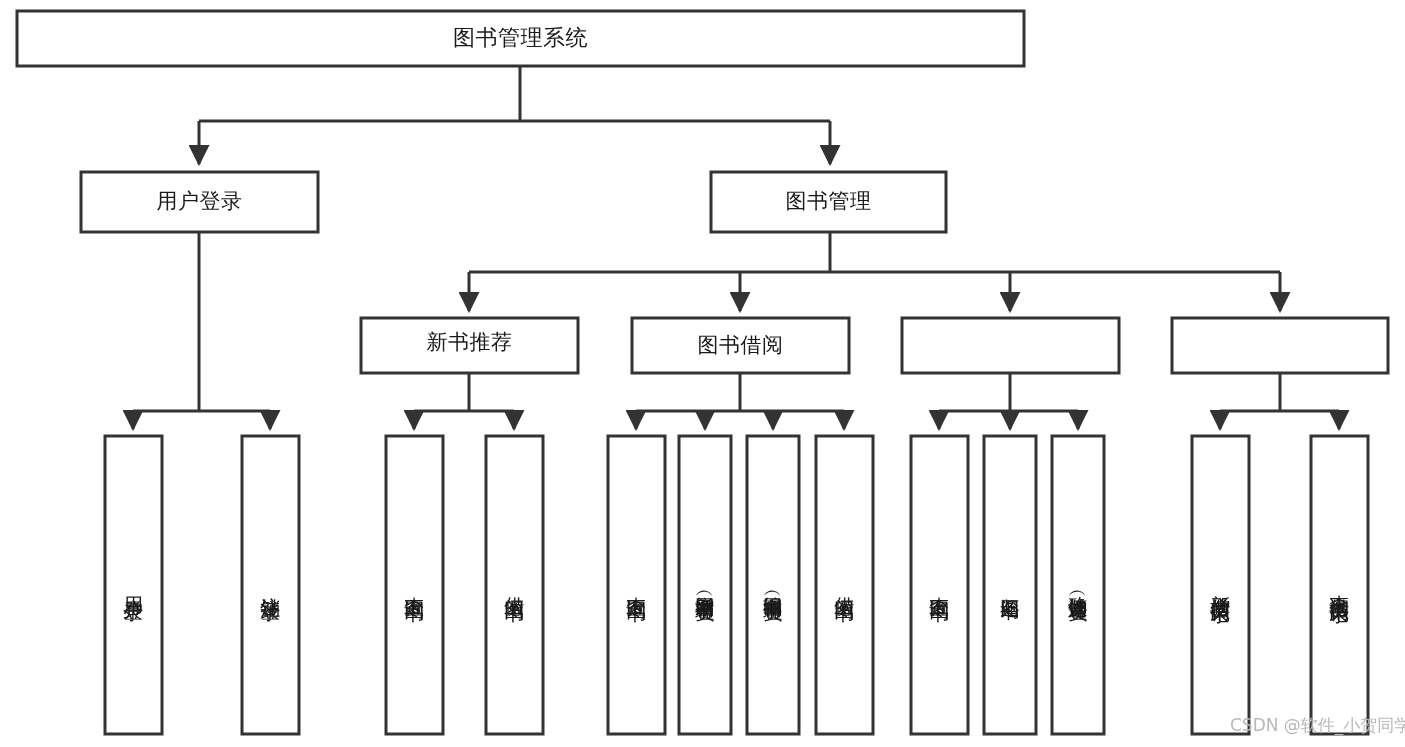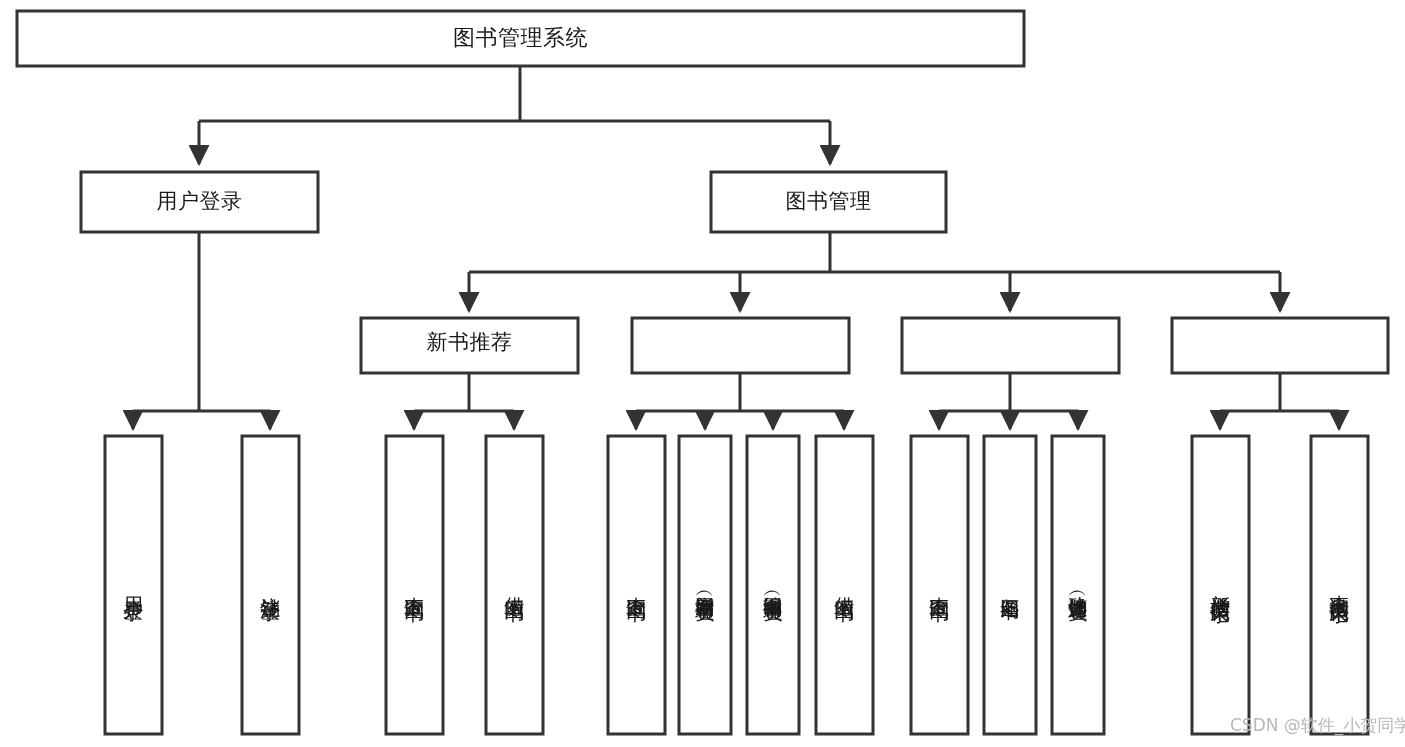--- a/index.html
+++ b/index.html
@@ -141,20 +141,23 @@
   <div class="node node-h" style="left:81px;top:172px;width:237px;height:60px;">
     <span>用户登录</span>
   </div>
   <div class="node node-h" style="left:711px;top:172px;width:235px;height:60px;border-radius:25px;">
     <span>图书管理</span>
   </div>
 
   <div class="node node-h" style="left:361px;top:318px;width:217px;height:49px;border-radius:26px;">
     <span>新书推荐</span>
   </div>
+  <div class="node node-h" style="left:632px;top:318px;width:217px;height:55px;">
+    <span>图书借阅</span>
+  </div>
 
   <div class="node node-v" style="left:105px;top:436px;width:57px;height:298px;">
     <span>用户登录</span>
   </div>
   <div class="node node-v" style="left:242px;top:436px;width:57px;height:298px;">
     <span>注销登录</span>
   </div>
 
   <div class="node node-v" style="left:386px;top:436px;width:57px;height:298px;">
     <span>查询图书</span>

